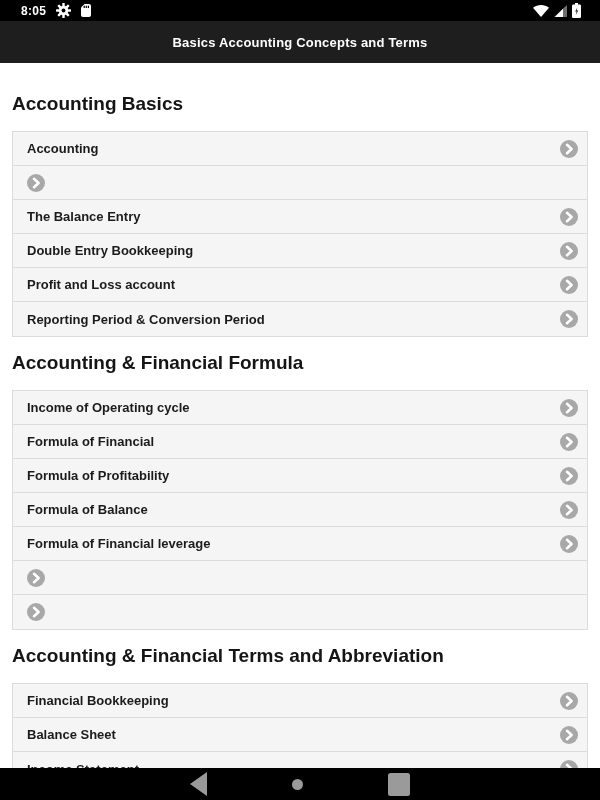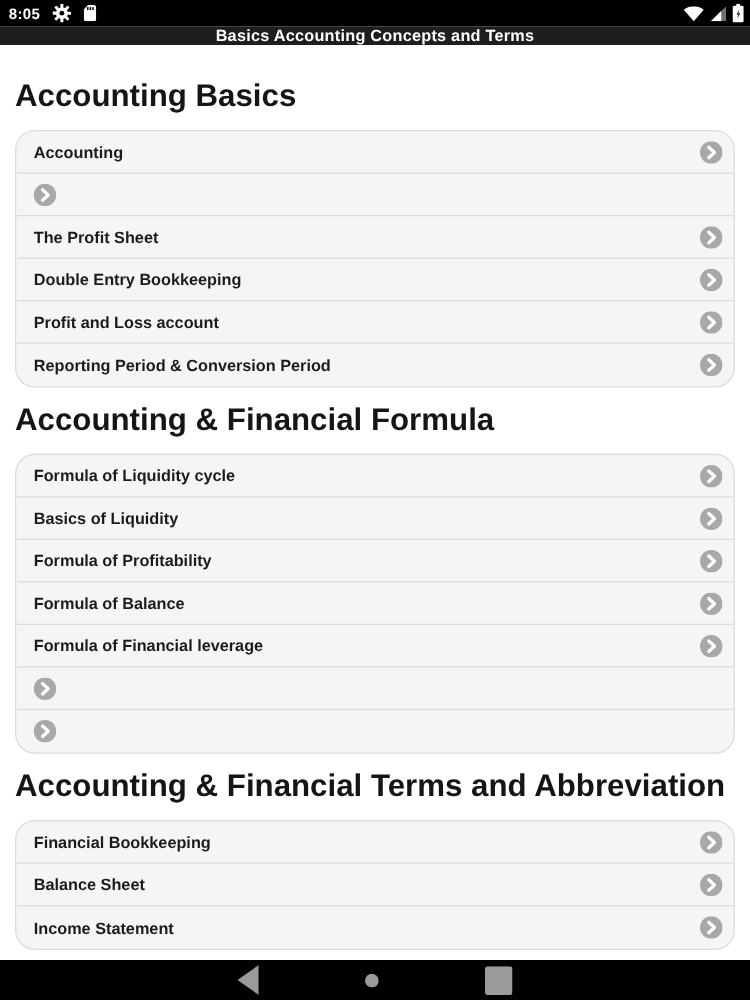--- a/index.html
+++ b/index.html
@@ -8,45 +8,45 @@
     font-family: "Liberation Sans", sans-serif;
     background: #000;
     overflow: hidden;
   }
   .screen { position: relative; width: 600px; height: 800px; background: #fff; overflow: hidden; }
 
   
   .status-bar {
     height: 21px; background: #000; color: #fff;
     display: flex; align-items: center; justify-content: space-between;
-    padding: 0 3px;
+    padding: 0 17px;
   }
   .sb-left { display: flex; align-items: center; gap: 10px; padding-left: 4px; }
   .sb-time { font-size: 12px; font-weight: bold; letter-spacing: 0.3px; }
   .sb-right { display: flex; align-items: center; gap: 5px; padding-right: 2px; }
   .sb-icon { display: inline-flex; align-items: center; }
 
   
   .action-bar {
-    height: 15px; background: #1e1e1e;
+    height: 42px; background: #1e1e1e;
     display: flex; align-items: center; justify-content: center;
   }
   .action-title { color: #fff; font-size: 13px; font-weight: bold; letter-spacing: 0.2px; }
 
   
   .content { background: #fff; height: 748px; overflow: hidden; padding: 0 12px; }
   .section-heading {
-    font-size: 25px; font-weight: bold; color: #151515;
+    font-size: 19px; font-weight: bold; color: #151515;
     line-height: 26px; margin: 13px 0 14px;
   }
   .section:first-child .section-heading { margin-top: 28px; }
   .card {
     background: #f5f5f5;
     border: 1px solid #dcdcdc;
-    border-radius: 16px;
+    border-radius: 0;
     overflow: hidden;
   }
   .row {
     height: 34px;
     display: flex; align-items: center; justify-content: space-between;
     padding: 0 9px 0 14px;
     border-bottom: 1px solid #dcdcdc;
     cursor: pointer;
   }
   .row:last-child { border-bottom: none; }
@@ -139,21 +139,21 @@
   <div class="row">
     <span class="chev">
       <svg width="18" height="18" viewBox="0 0 18 18">
         <circle cx="9" cy="9" r="9" fill="#a8a8a8"></circle>
         <path d="M7,4.8 L11.6,9 L7,13.2" fill="none" stroke="#ffffff" stroke-width="2.6" stroke-linecap="round" stroke-linejoin="round"></path>
       </svg>
     </span>
   </div>
 
   <div class="row">
-    <span class="row-label">The Profit Sheet</span>
+    <span class="row-label">The Balance Entry</span>
     <span class="chev">
       <svg width="18" height="18" viewBox="0 0 18 18">
         <circle cx="9" cy="9" r="9" fill="#a8a8a8"></circle>
         <path d="M7,4.8 L11.6,9 L7,13.2" fill="none" stroke="#ffffff" stroke-width="2.6" stroke-linecap="round" stroke-linejoin="round"></path>
       </svg>
     </span>
   </div>
 
   <div class="row">
     <span class="row-label">Double Entry Bookkeeping</span>
@@ -184,31 +184,31 @@
       </svg>
     </span>
   </div>
 </div>
   </section>
 
   <section class="section">
     <h2 class="section-heading">Accounting &amp; Financial Formula</h2>
     <div class="card">
   <div class="row">
-    <span class="row-label">Formula of Liquidity cycle</span>
-    <span class="chev">
-      <svg width="18" height="18" viewBox="0 0 18 18">
-        <circle cx="9" cy="9" r="9" fill="#a8a8a8"></circle>
-        <path d="M7,4.8 L11.6,9 L7,13.2" fill="none" stroke="#ffffff" stroke-width="2.6" stroke-linecap="round" stroke-linejoin="round"></path>
-      </svg>
-    </span>
-  </div>
-
-  <div class="row">
-    <span class="row-label">Basics of Liquidity</span>
+    <span class="row-label">Income of Operating cycle</span>
+    <span class="chev">
+      <svg width="18" height="18" viewBox="0 0 18 18">
+        <circle cx="9" cy="9" r="9" fill="#a8a8a8"></circle>
+        <path d="M7,4.8 L11.6,9 L7,13.2" fill="none" stroke="#ffffff" stroke-width="2.6" stroke-linecap="round" stroke-linejoin="round"></path>
+      </svg>
+    </span>
+  </div>
+
+  <div class="row">
+    <span class="row-label">Formula of Financial</span>
     <span class="chev">
       <svg width="18" height="18" viewBox="0 0 18 18">
         <circle cx="9" cy="9" r="9" fill="#a8a8a8"></circle>
         <path d="M7,4.8 L11.6,9 L7,13.2" fill="none" stroke="#ffffff" stroke-width="2.6" stroke-linecap="round" stroke-linejoin="round"></path>
       </svg>
     </span>
   </div>
 
   <div class="row">
     <span class="row-label">Formula of Profitability</span>

